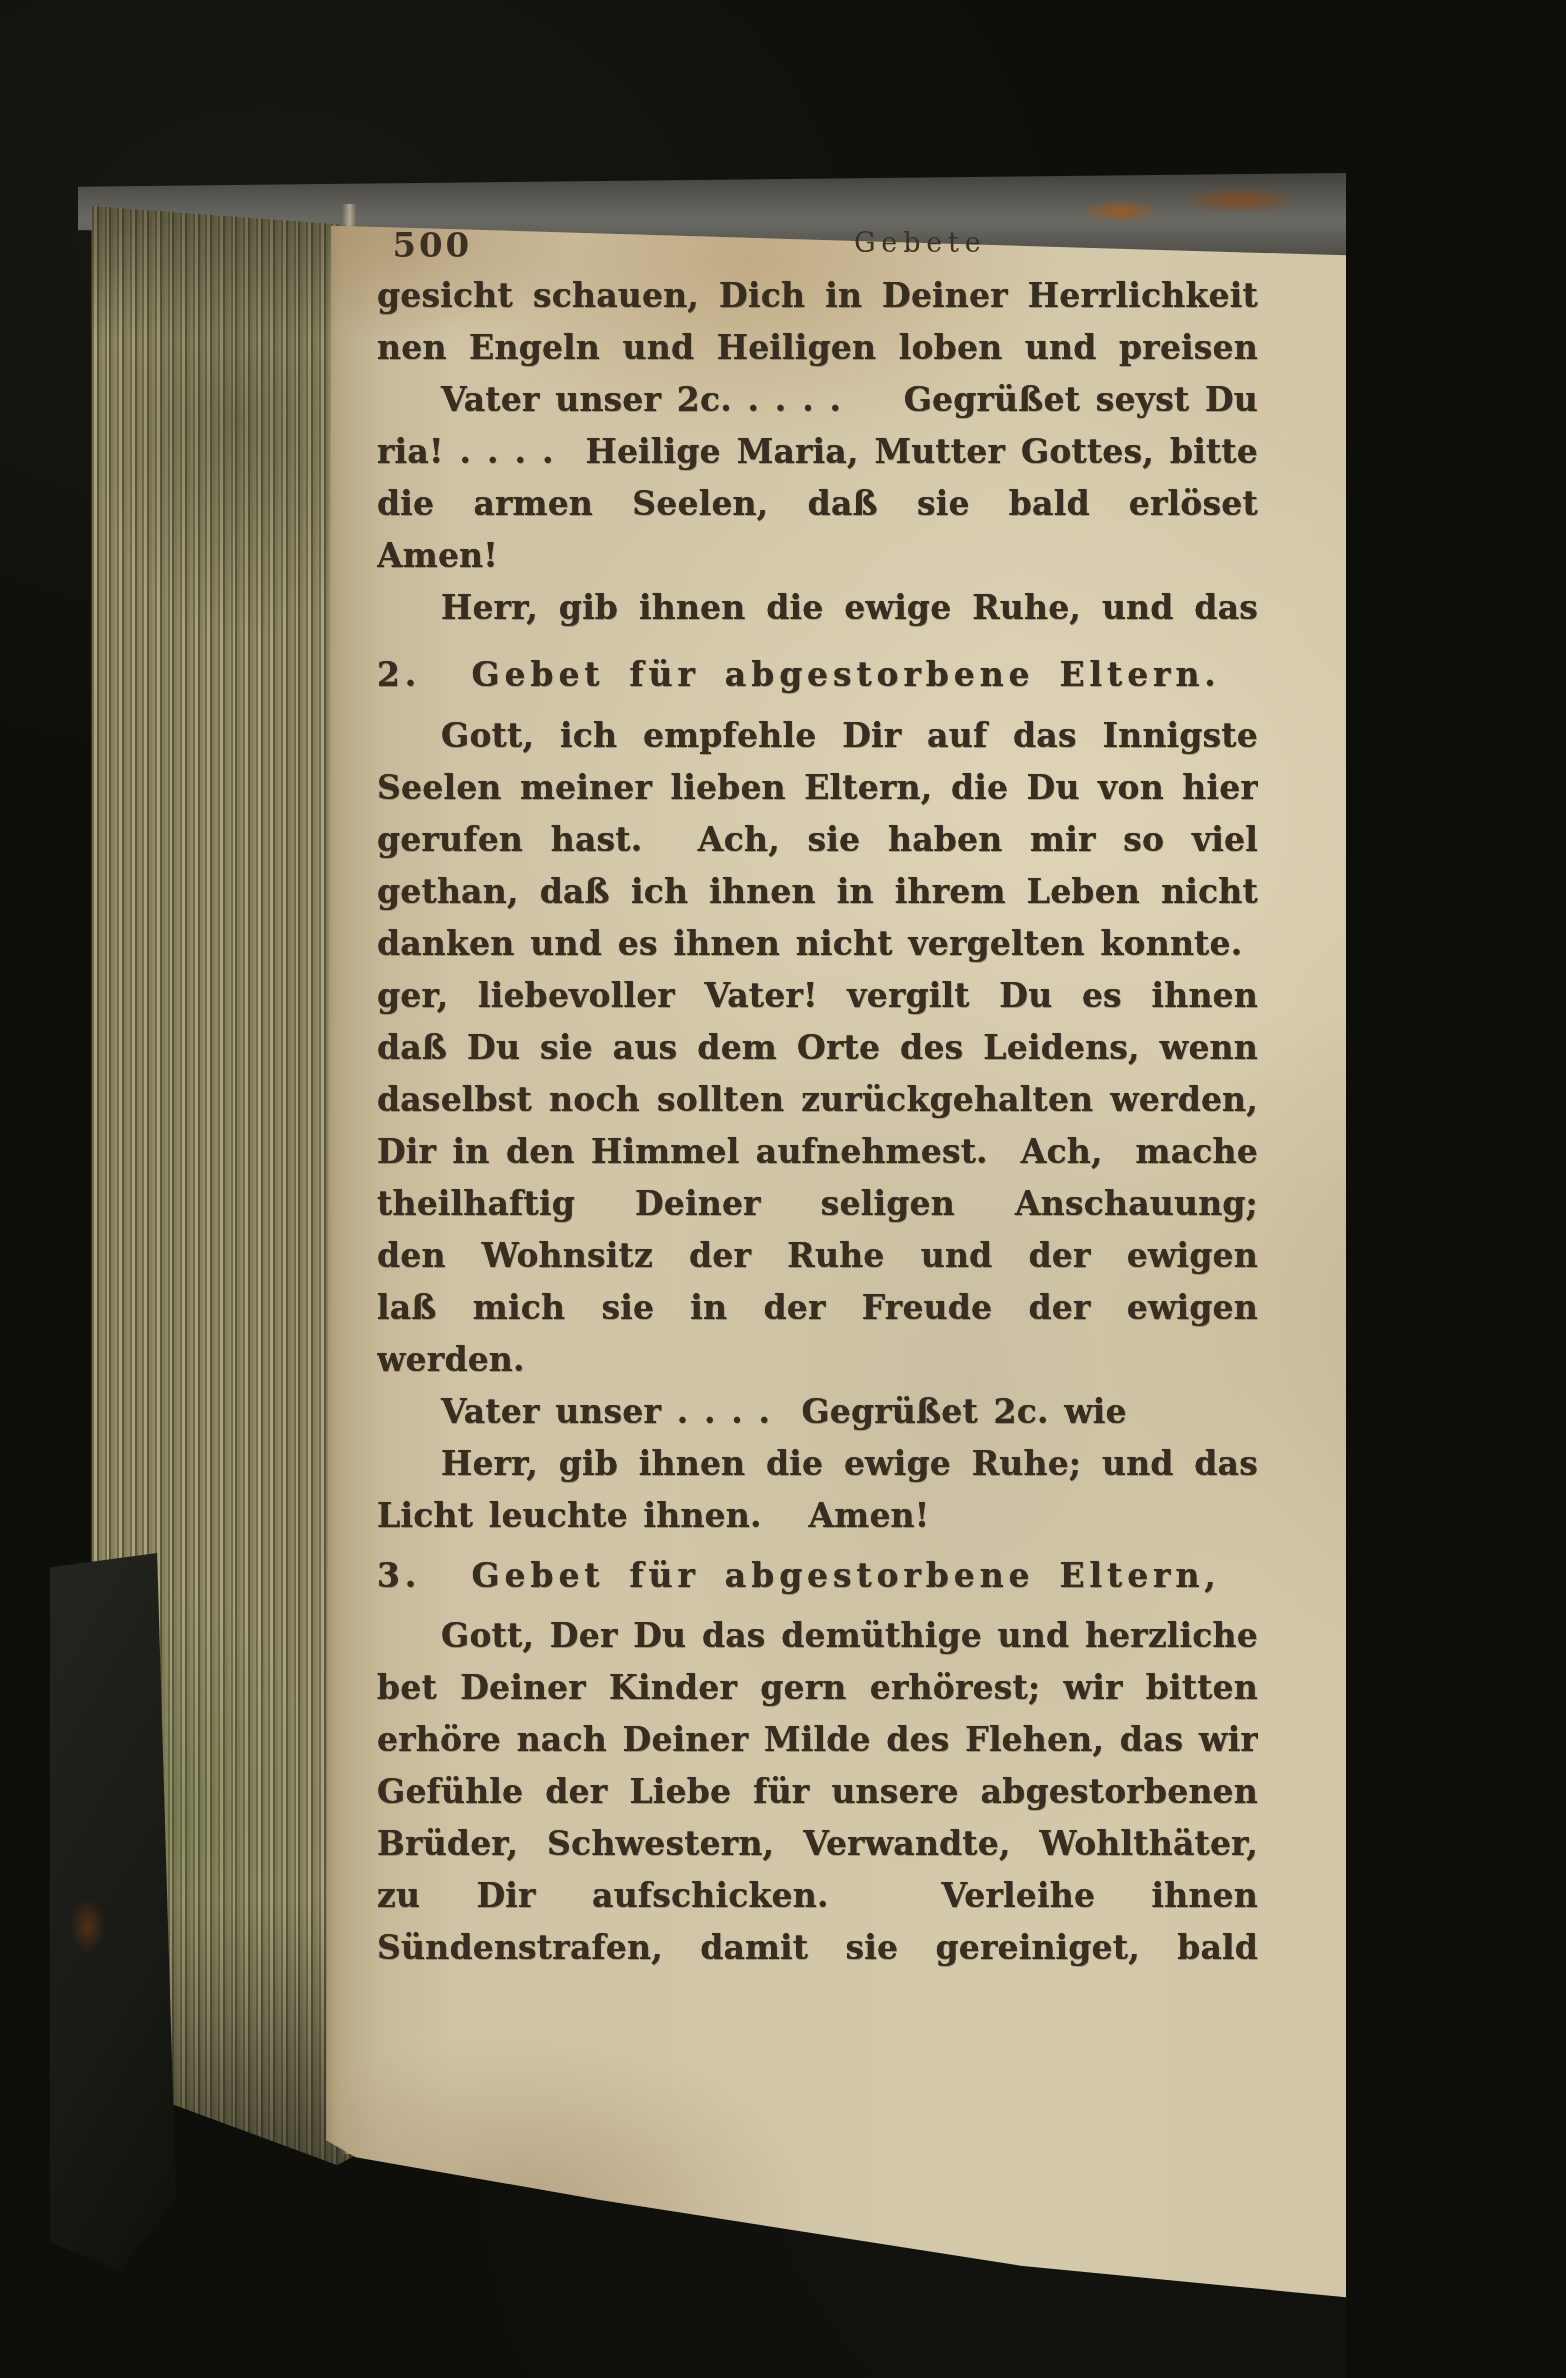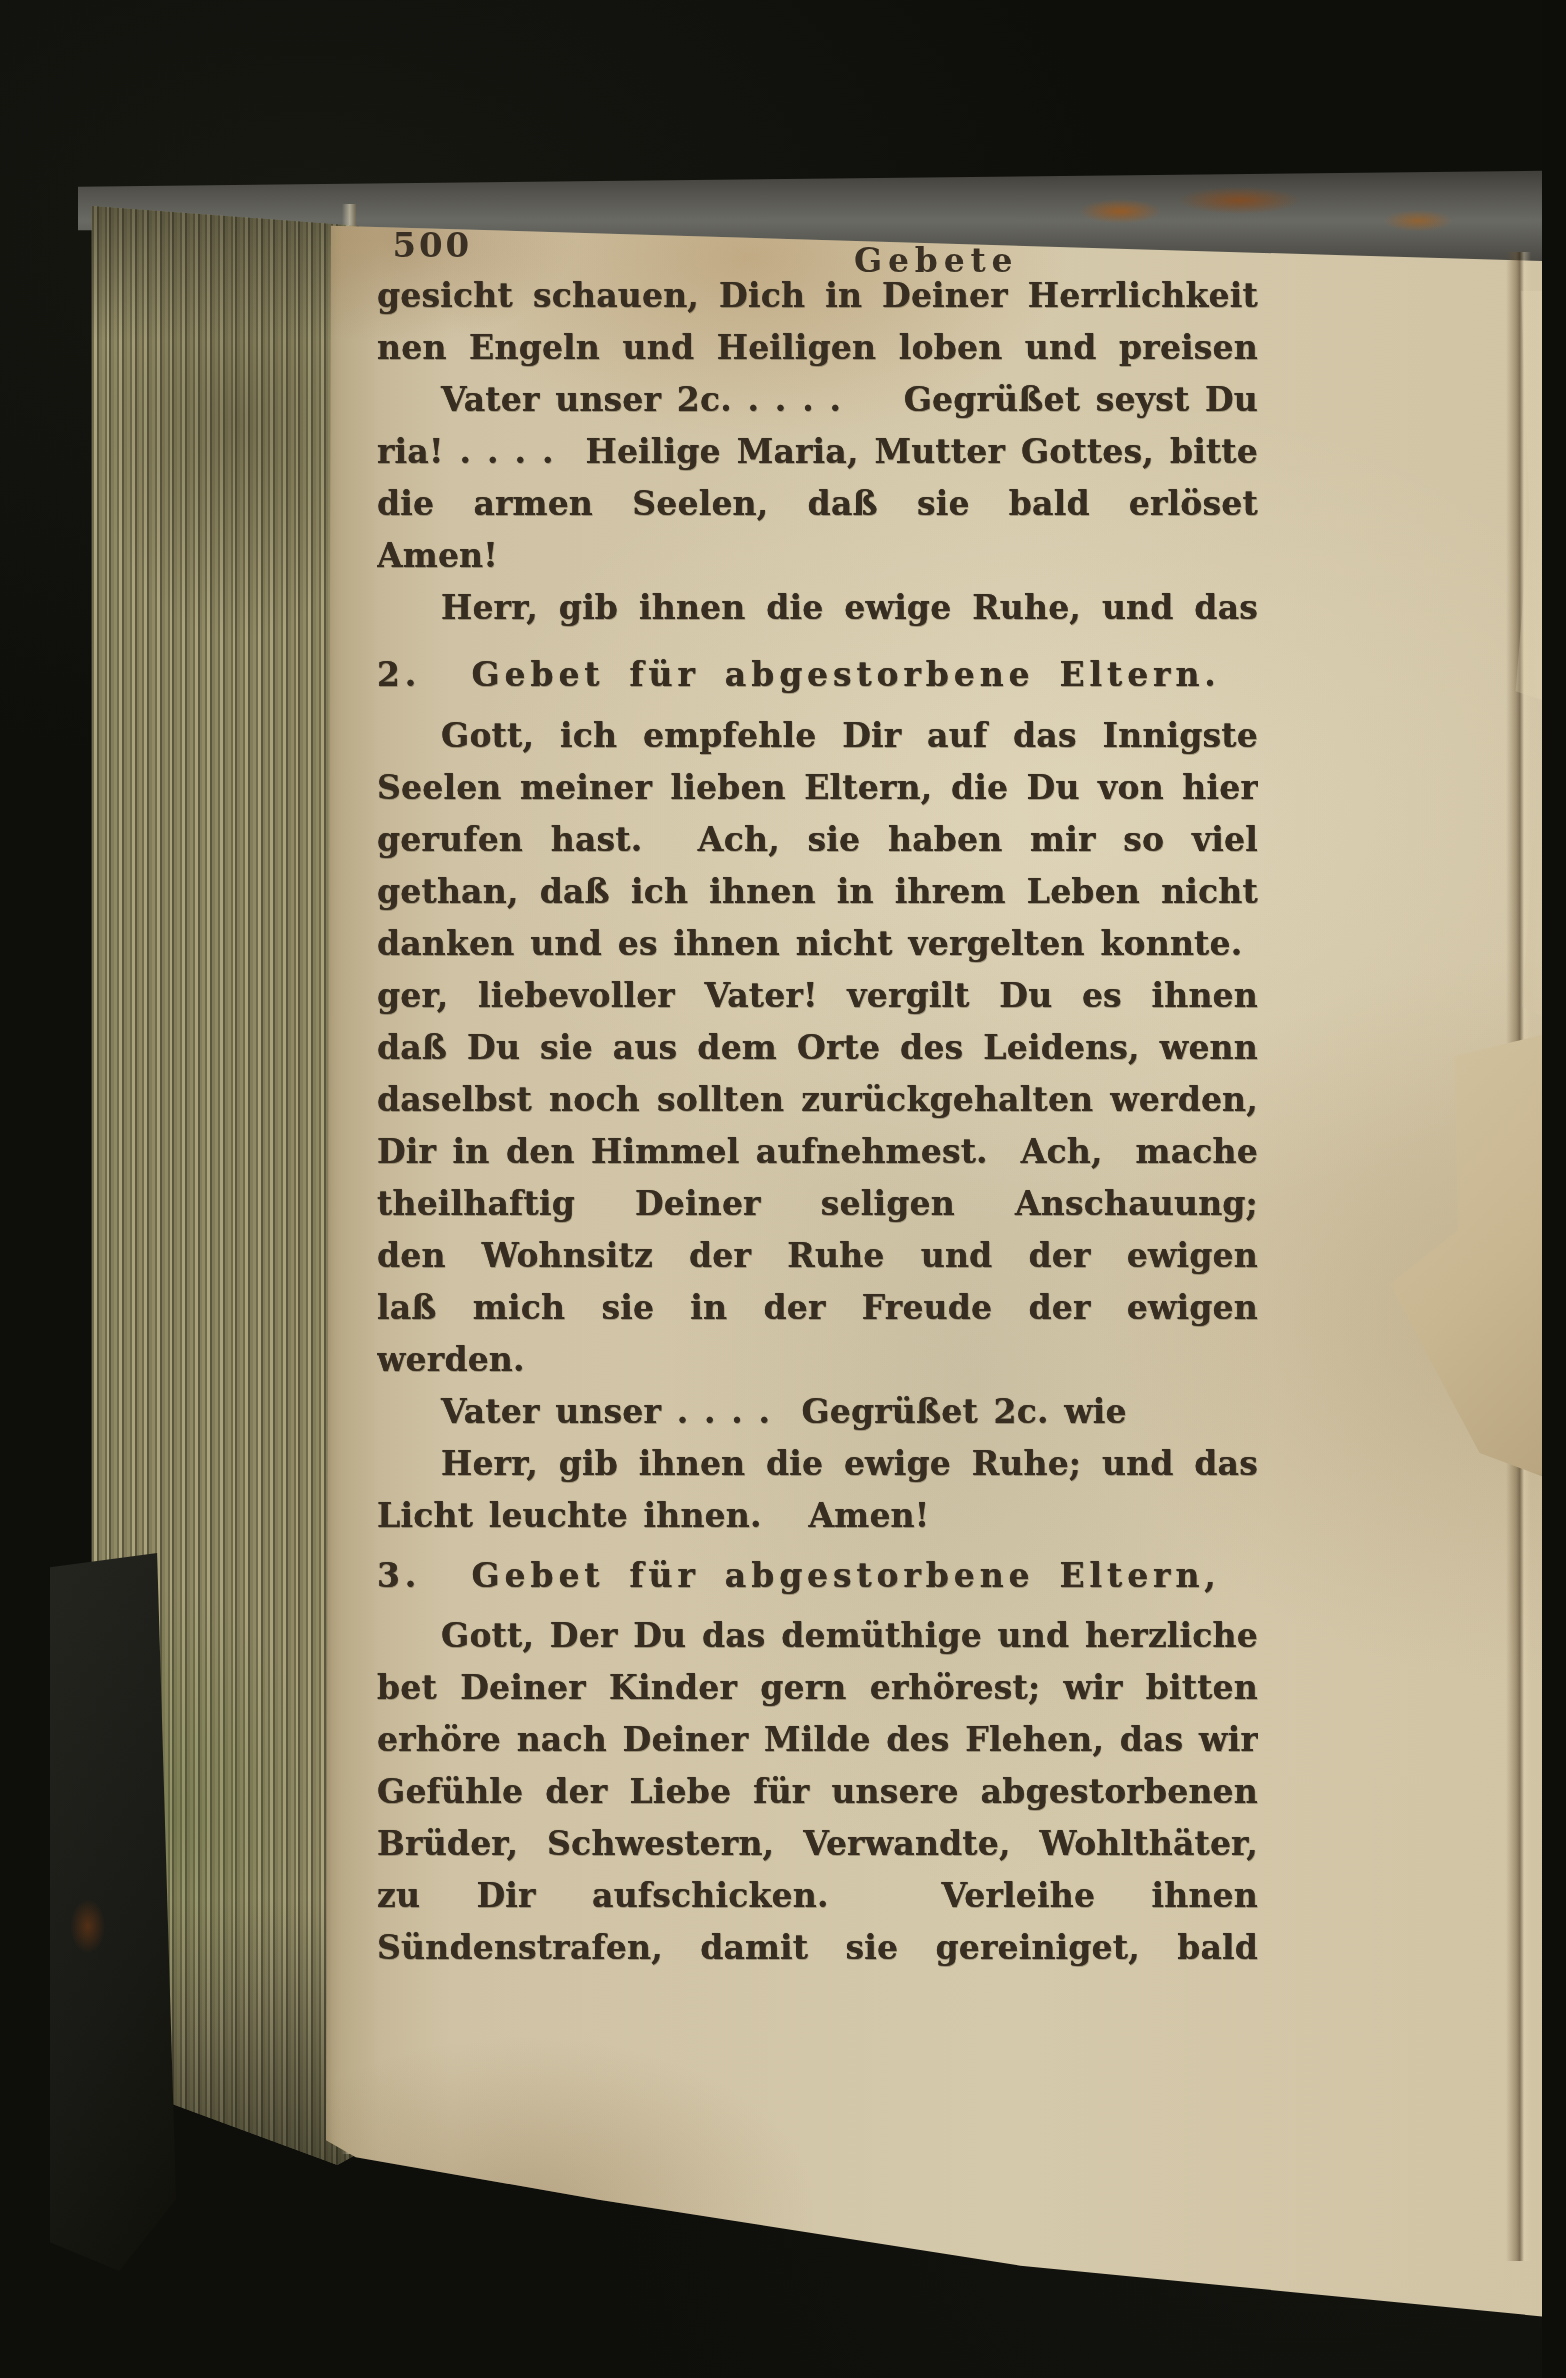--- a/index.html
+++ b/index.html
@@ -1,16 +1,16 @@
 <!DOCTYPE html>
 <html><head>
 <meta charset="utf-8">
 <style>
   html,body{margin:0;padding:0;background:#0d0d0a;}
-  .scene{position:relative;width:1542px;height:2378px;overflow:hidden;
+  .scene{position:relative;width:1346px;height:2378px;overflow:hidden;
          background:
            radial-gradient(1164px 776px at 20% 10%, rgba(40,42,30,.35), transparent 70%),
            radial-gradient(970px 873px at 85% 90%, rgba(25,25,18,.5), transparent 75%),
            #0e0e0b;
          font-family:"DejaVu Serif", serif;}
 
   
   .cover-top{position:absolute;left:78px;top:146px;width:1489px;height:136px;
     clip-path:polygon(0% 30%,100% 18%,100% 86%,64% 78%,18% 62%,0% 62%);
     background:
@@ -64,21 +64,21 @@
     background:
       linear-gradient(135deg,#d3c3a0 0%,#c8b691 55%,#b7a47e 100%);
     box-shadow:inset 1.9px 1.9px 5.8px rgba(255,250,230,.5), inset -3.9px -3.9px 9.7px rgba(90,70,40,.45);}
   .patch-small{position:absolute;left:1522px;top:815px;width:45px;height:213px;
     background:linear-gradient(90deg,rgba(205,190,155,.3),rgba(222,209,176,.5));
     clip-path:polygon(30% 0,100% 4%,100% 100%,0 90%);}
 
   
   .header-row{position:absolute;left:377px;top:225px;width:883px;height:52px;color:#3a3124;}
   .pg-num{position:absolute;left:15.5px;top:0;font-size:34px;font-weight:700;letter-spacing:2.9px;}
-  .run-title{position:absolute;left:477px;top:16px;font-size:33px;font-weight:700;letter-spacing:5.8px;word-spacing:5.8px;}
+  .run-title{position:absolute;left:477px;top:2px;font-size:27px;font-weight:400;letter-spacing:5.8px;word-spacing:5.8px;}
 
   .text-block{position:absolute;left:377px;top:270px;width:881px;color:#372e21;
     font-size:33px;font-weight:700;line-height:52px;
     text-shadow:0 0 0.7px rgba(55,45,28,.85), 0.6px 0.6px 0 rgba(55,45,30,.30);}
   .ln{height:52px;overflow:hidden;word-spacing:3.9px;letter-spacing:0.2px;white-space:pre-wrap;}
   .jf{text-align:justify;text-align-last:justify;}
   .ind{padding-left:64px;}
   .ind.jf{padding-left:0;text-indent:64px;}
   .heading{text-align:left;letter-spacing:4.9px;word-spacing:8.7px;}
   .h2wrap{margin:14.6px 0 9.7px 0;}

